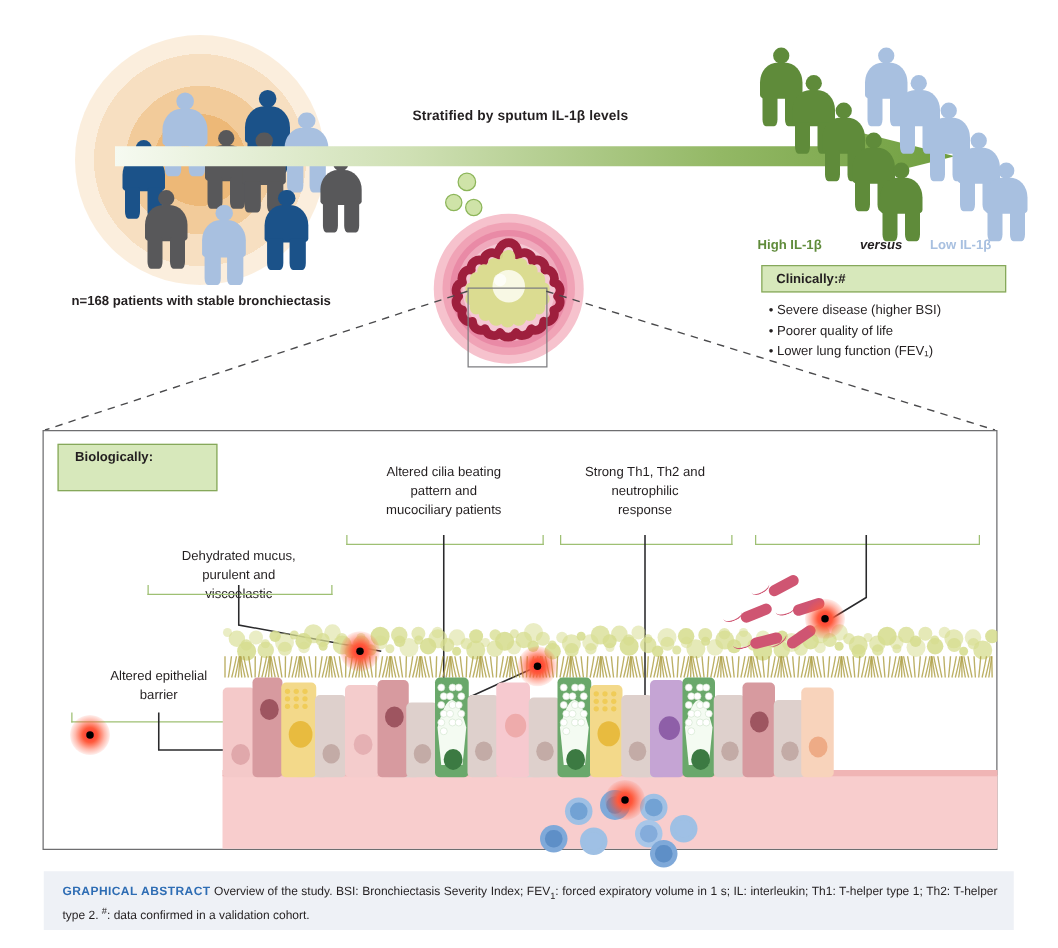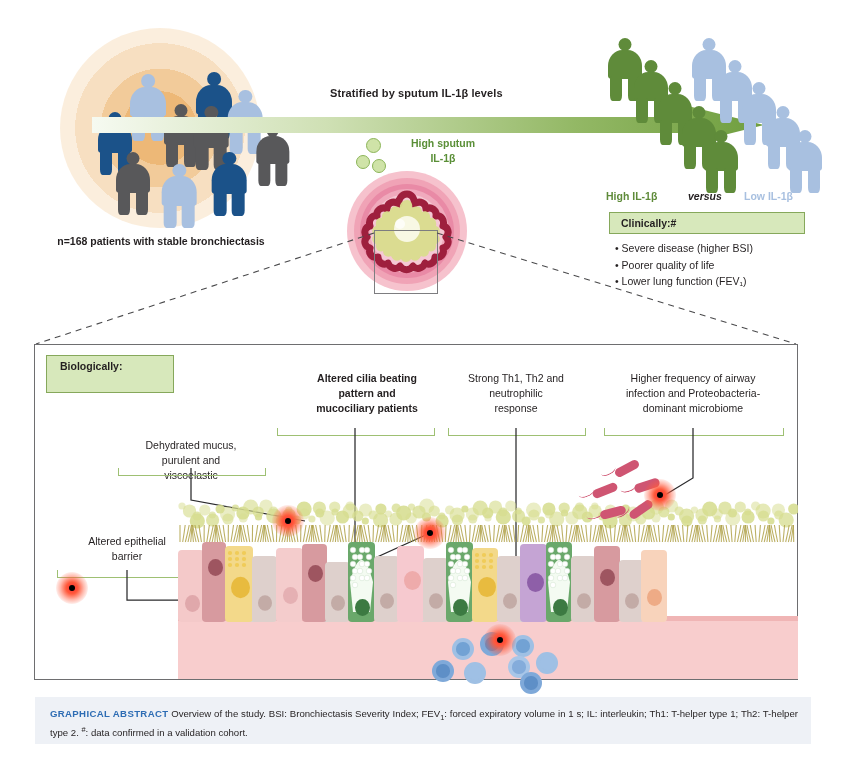--- a/index.html
+++ b/index.html
@@ -187,24 +187,20 @@
       </defs>
       <path d="M0,11 L596,11 L596,0 L672,19 L596,38 L596,27 L0,27 Z" fill="url(#arrGrad)"></path>
     </svg>
   </div>
 
   <div class="abs" id="sputum-dots">
       <div class="sdot" style="left: 366px; top: 138px; width: 13px; height: 13px;"></div>
       <div class="sdot" style="left: 356px; top: 155px; width: 12px; height: 12px;"></div>
       <div class="sdot" style="left: 372px; top: 159px; width: 12px; height: 12px;"></div>
     </div>
-  <div class="abs" id="sputum-label">
-    <div>High sputum</div>
-    <div>IL-1β</div>
-  </div>
 
   <div class="abs" id="airway">
     <svg width="122" height="122" viewBox="0 0 122 122">
       <circle cx="61" cy="61" r="60" fill="#f6c2cd"></circle>
       <circle cx="61" cy="61" r="53" fill="#f0a3b6"></circle>
       <circle cx="61" cy="61" r="47" fill="#e98aa6"></circle>
       <circle cx="61" cy="61" r="42" fill="#f0aabd"></circle>
       <circle cx="61" cy="61" r="37" fill="#f5c8d4"></circle>
       <g fill="none" stroke="#9e1f3d" stroke-width="7" stroke-linejoin="round">
         <path d="M61,24
@@ -338,34 +334,29 @@
 
   <div class="feat-label" style="left:52px;top:534px;width:150px;">
     <div>Altered epithelial</div>
     <div>barrier</div>
   </div>
   <div class="feat-label" style="left:110px;top:438px;width:162px;">
     <div>Dehydrated mucus,</div>
     <div>purulent and</div>
     <div>viscoelastic</div>
   </div>
-  <div class="feat-label" style="left:284px;top:371px;width:166px;font-weight:bold;">
+  <div class="feat-label" style="left:272px;top:371px;width:166px;">
     <div>Altered cilia beating</div>
     <div>pattern and</div>
     <div>mucociliary patients</div>
   </div>
   <div class="feat-label" style="left:442px;top:371px;width:148px;">
     <div>Strong Th1, Th2 and</div>
     <div>neutrophilic</div>
     <div>response</div>
-  </div>
-  <div class="feat-label" style="left:600px;top:371px;width:186px;">
-    <div>Higher frequency of airway</div>
-    <div>infection and Proteobacteria-</div>
-    <div>dominant microbiome</div>
   </div>
 
   <div class="bracket" style="left:57px;top:570px;width:140px;"></div>
   <div class="bracket" style="left:118px;top:468px;width:146px;"></div>
   <div class="bracket" style="left:277px;top:428px;width:156px;"></div>
   <div class="bracket" style="left:448px;top:428px;width:136px;"></div>
   <div class="bracket" style="left:604px;top:428px;width:178px;"></div>
 
   <svg class="abs" style="left:0;top:0;" width="846" height="758">
     <g stroke="#2a2a2c" stroke-width="1.25" fill="none">

